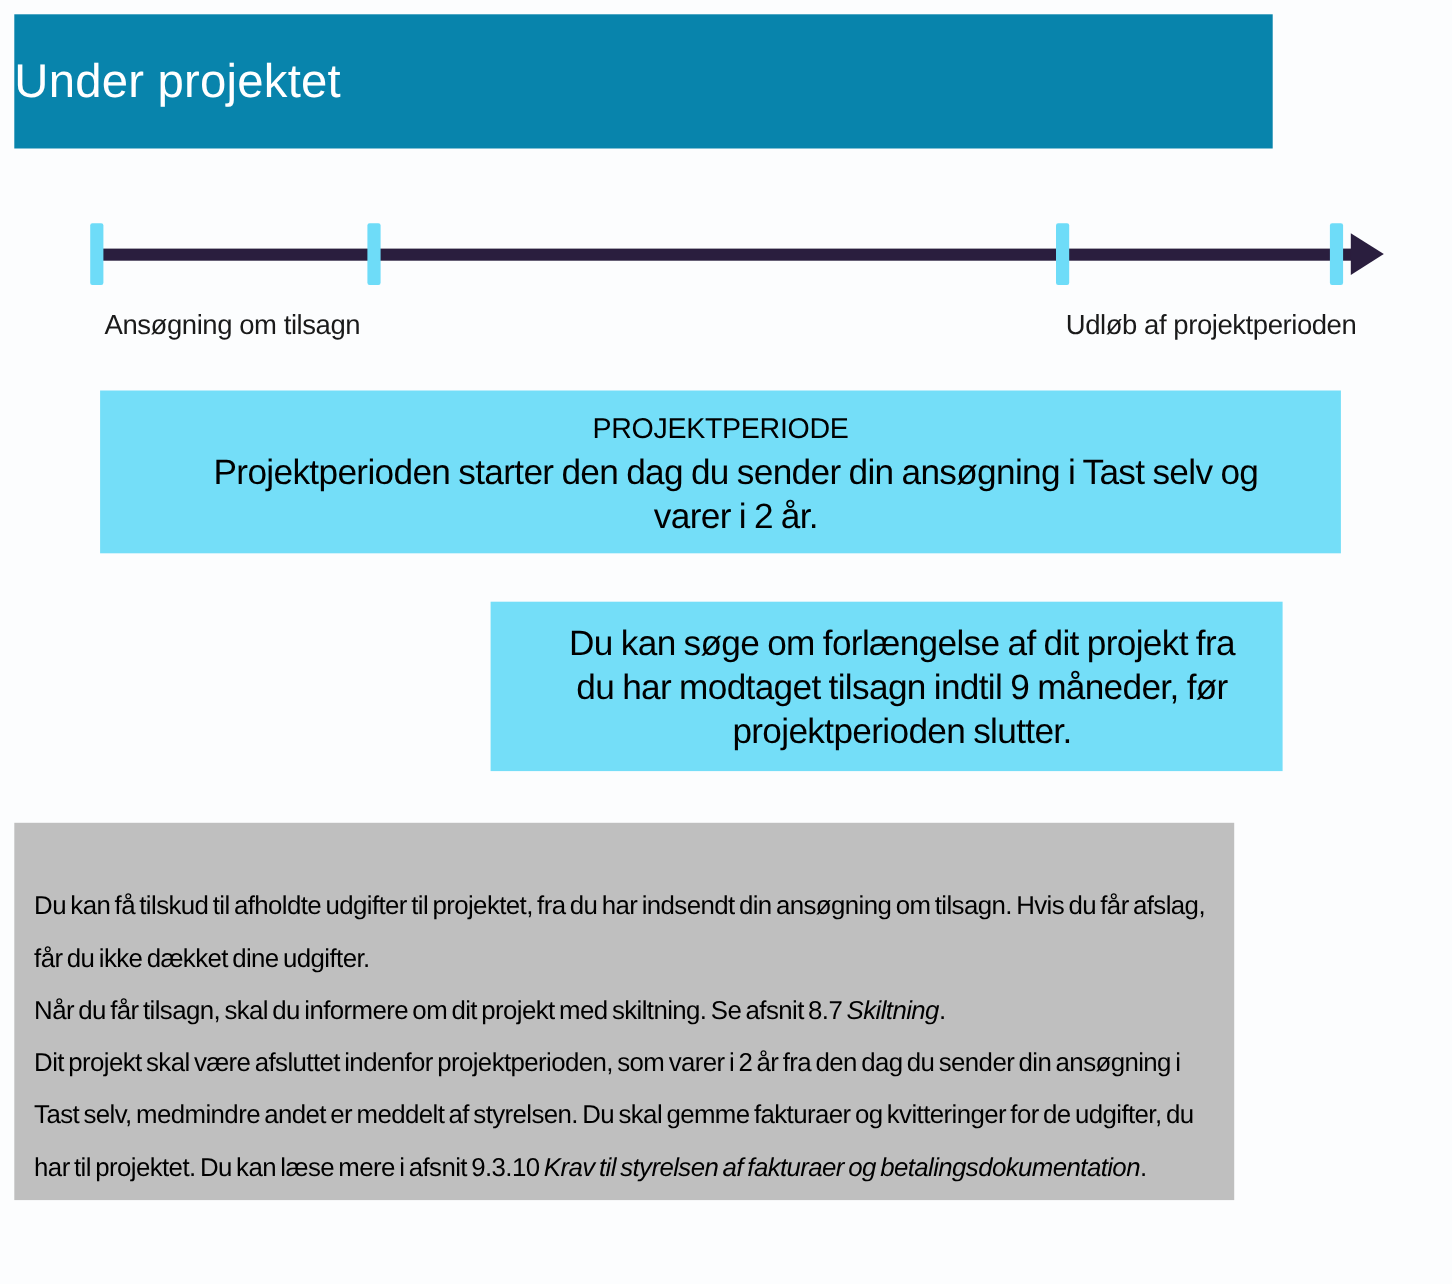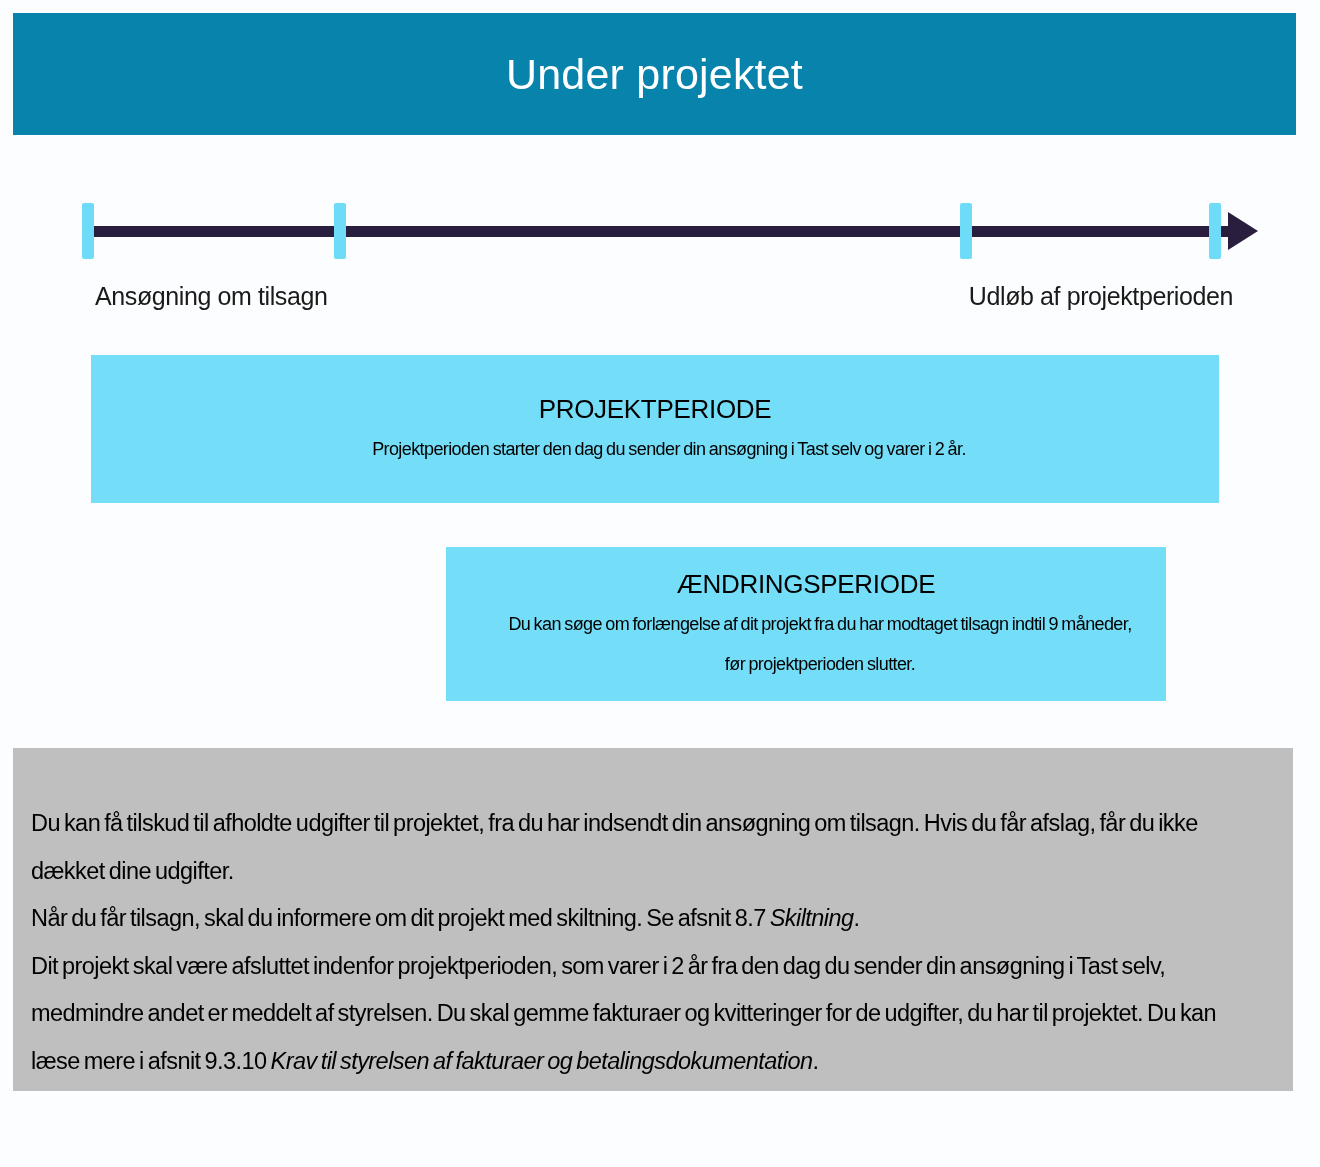--- a/index.html
+++ b/index.html
@@ -18,26 +18,26 @@
     position: relative;
     width: 1320px;
     height: 1167px;
     background: #fcfdfe;
   }
   
   .header {
     position: absolute;
     left: 13px;
     top: 13px;
-    width: 1283px;
+    width: 1144px;
     height: 122px;
     background: var(--header-bg, #0884ac);
     display: flex;
     align-items: center;
-    justify-content: center;
+    justify-content: flex-start;
   }
   .header-title {
     color: var(--header-text, #ffffff);
     font-size: 43px;
     letter-spacing: 0.2px;
   }
   
   .timeline {
     position: absolute;
     left: 88px;
@@ -109,32 +109,32 @@
     height: 154px;
     padding: 0 28px;
   }
   .box-title {
     font-size: 26px;
     letter-spacing: -0.3px;
     line-height: 40px;
     text-align: right;
   }
   .box-body {
-    font-size: 18px;
+    font-size: 32px;
     letter-spacing: -0.6px;
     word-spacing: -1px;
     line-height: 40px;
     margin-left: 28px;
   }
   
   .info-box {
     position: absolute;
     left: 13px;
     top: 748px;
-    width: 1280px;
+    width: 1109px;
     height: 343px;
     background: var(--info-bg, #bfbfbf);
     box-sizing: border-box;
     padding: 52px 26px 0 18px;
     font-size: 23.5px;
     line-height: 47.5px;
     letter-spacing: -0.55px;
     word-spacing: -2px;
     color: #000;
   }
@@ -172,21 +172,20 @@
   <div class="tl-label tl-label-end">Udløb af projektperioden</div>
 
   <div class="tl-label tl-label-start">Ansøgning om tilsagn</div>
 
   <div class="cyan-box box-period">
     <div class="box-title">PROJEKTPERIODE</div>
     <div class="box-body">Projektperioden starter den dag du sender din ansøgning i Tast selv og varer i 2 år.</div>
   </div>
 
   <div class="cyan-box box-change">
-    <div class="box-title">ÆNDRINGSPERIODE</div>
     <div class="box-body">Du kan søge om forlængelse af dit projekt fra du har modta­get tilsagn indtil 9 måneder, før projektperioden slutter.</div>
   </div>
 
   <div class="info-box" id="info-box">
       <p><span>Du kan få tilskud til afholdte udgifter til projektet, fra du har indsendt din ansøgning om tilsagn. Hvis du får afslag, får du ikke dækket dine udgifter.</span></p>
       <p><span>Når du får tilsagn, skal du informere om dit projekt med skiltning. Se afsnit 8.7 </span><em>Skiltning</em><span>.</span></p>
       <p><span>Dit projekt skal være afsluttet indenfor projektperioden, som varer i 2 år fra den dag du sender din ansøgning i Tast selv, medmindre andet er meddelt af styrelsen. Du skal gemme fakturaer og kvitteringer for de udgifter, du har til projektet. Du kan læse mere i afsnit 9.3.10 </span><em>Krav til styrelsen af fakturaer og betalingsdokumentation</em><span>.</span></p>
     </div>
 
 

